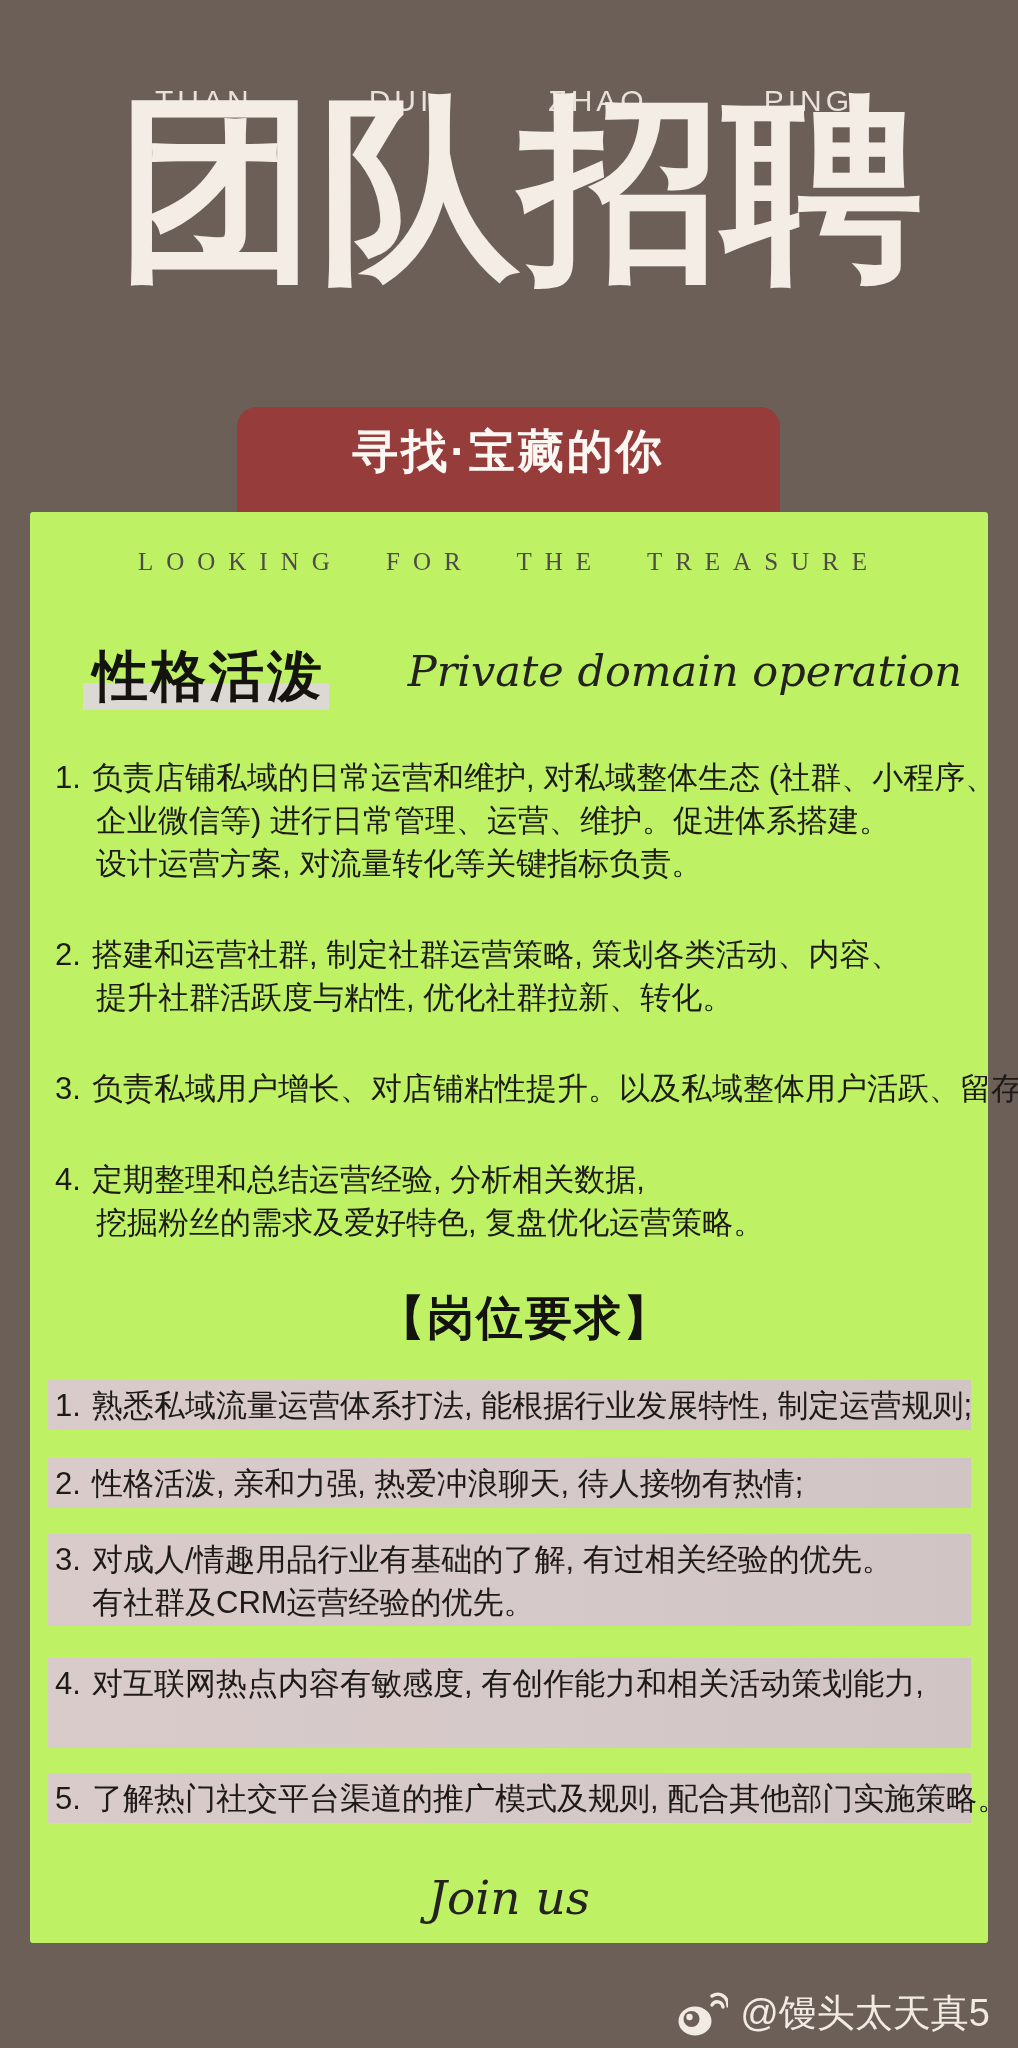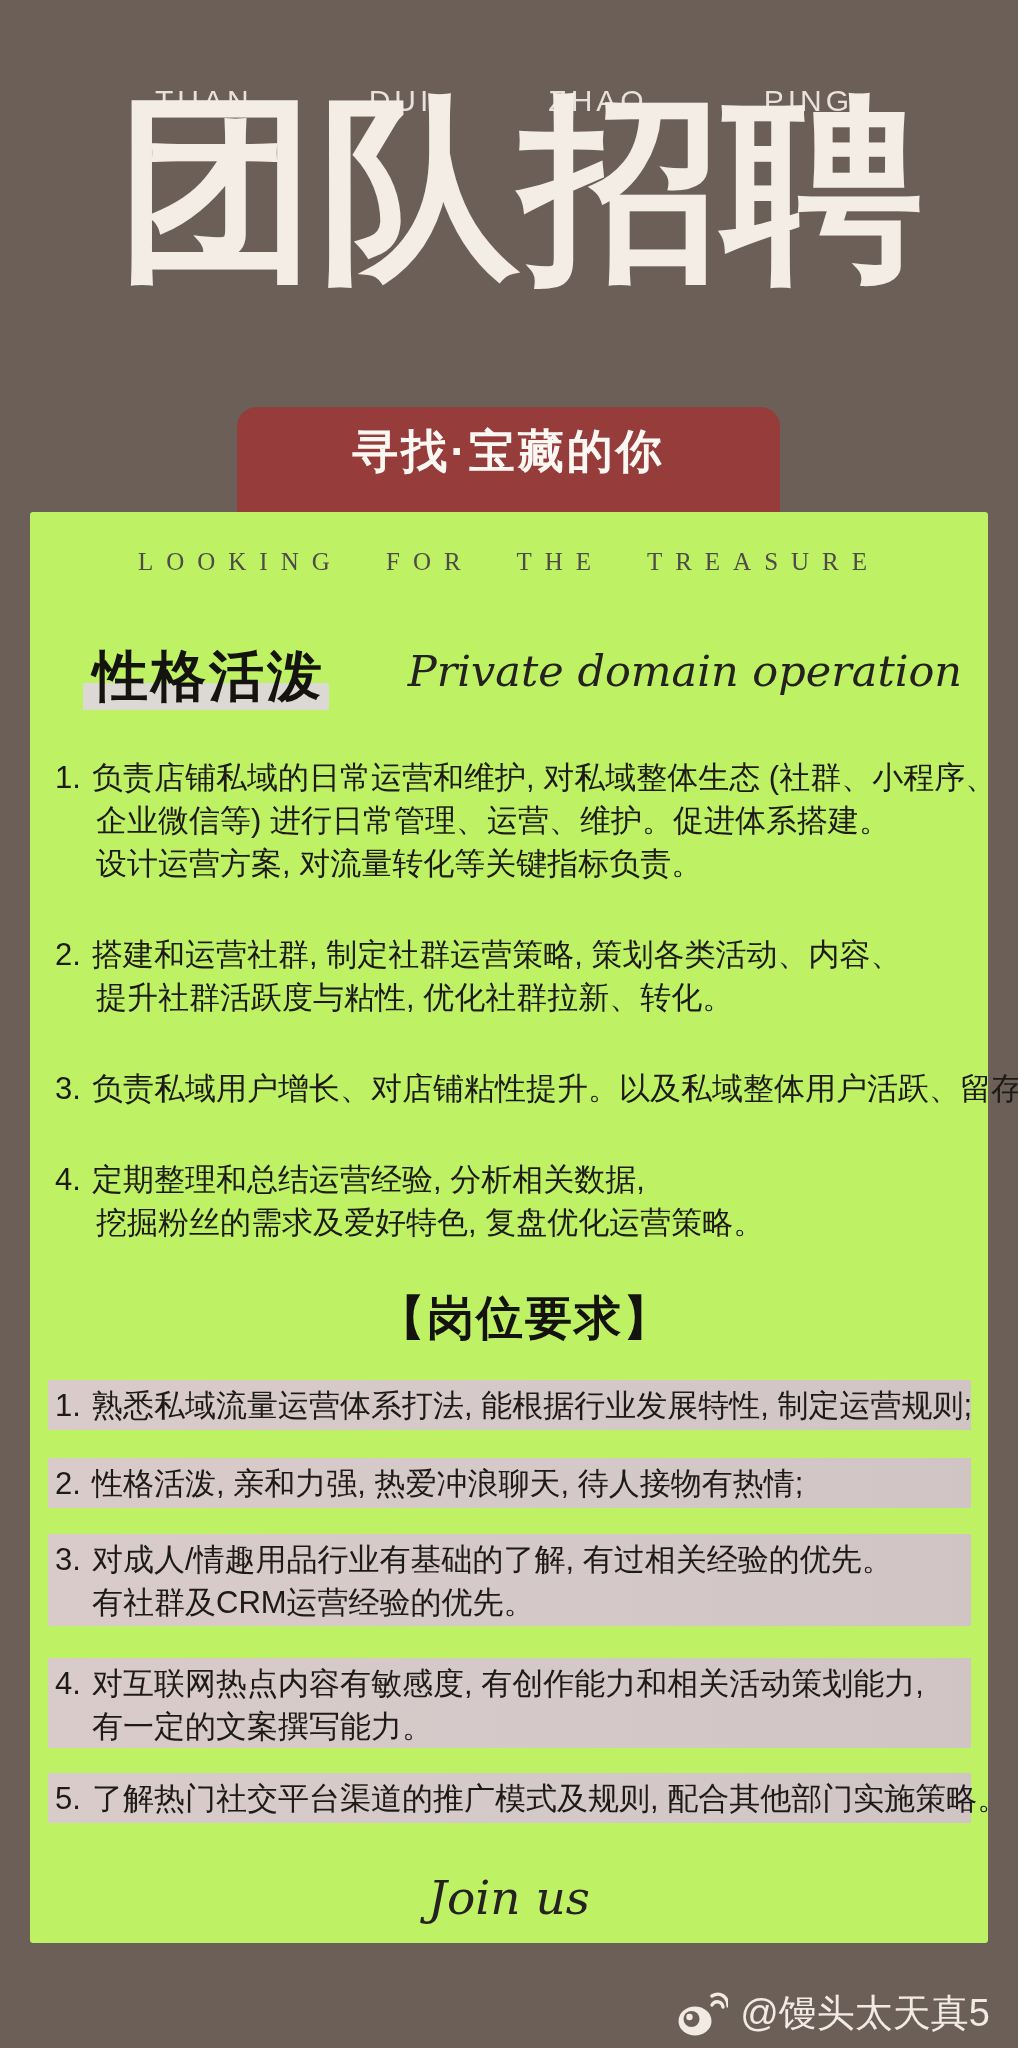--- a/index.html
+++ b/index.html
@@ -274,21 +274,20 @@
       <div class="req-inner">
         <span class="num">3.</span>
         <div class="line">对成人/情趣用品行业有基础的了解, 有过相关经验的优先。</div>
         <div class="line">有社群及CRM运营经验的优先。</div>
       </div>
     </div>
     <div class="req req4">
       <div class="req-inner">
         <span class="num">4.</span>
         <div class="line">对互联网热点内容有敏感度, 有创作能力和相关活动策划能力,</div>
-        <div class="line">有一定的文案撰写能力。</div>
       </div>
     </div>
     <div class="req req5">
       <div class="req-inner">
         <span class="num">5.</span>
         <div class="line">了解热门社交平台渠道的推广模式及规则, 配合其他部门实施策略。</div>
       </div>
     </div>
 
     <div class="join-us">Join us</div>

